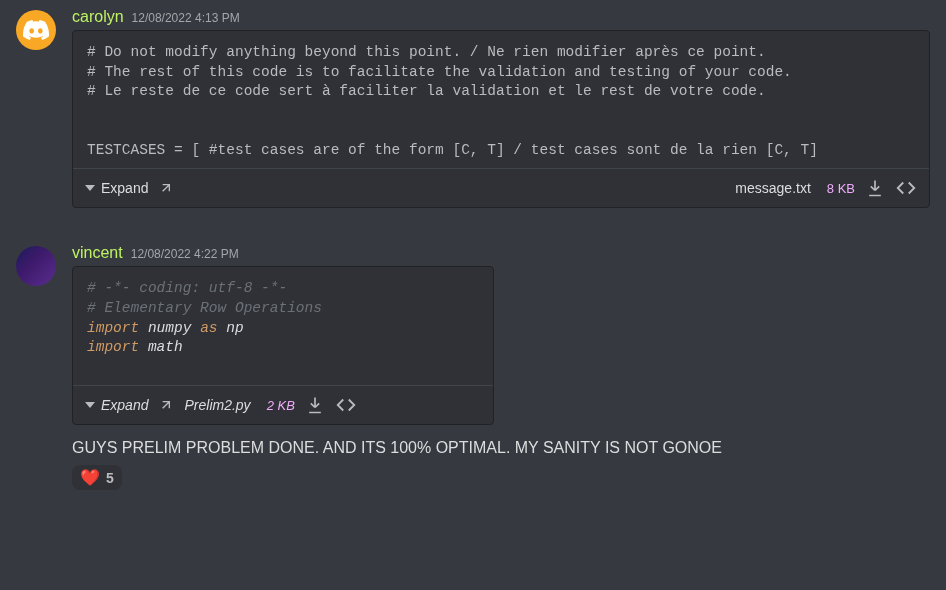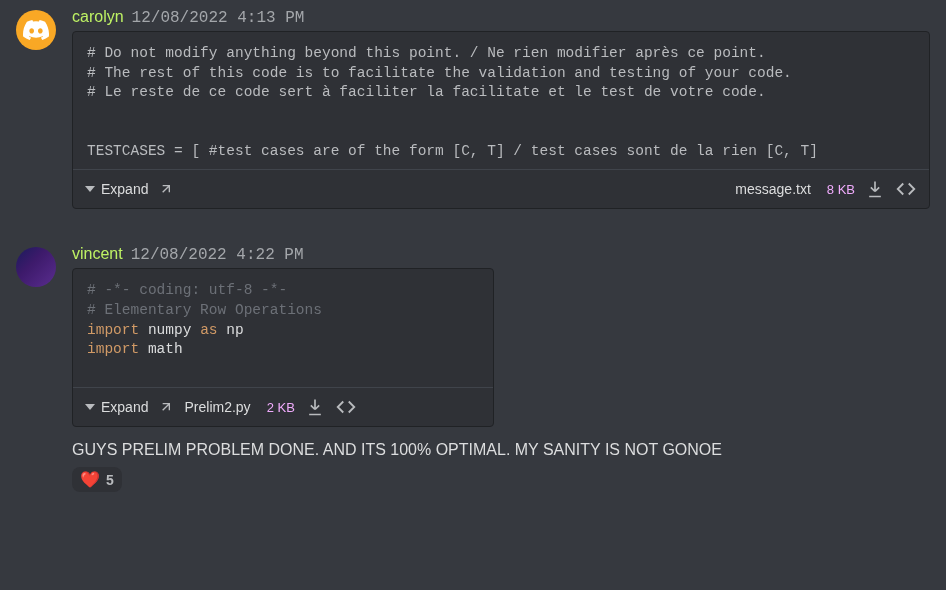--- a/index.html
+++ b/index.html
@@ -31,21 +31,21 @@
     align-items: center;
     justify-content: center;
   }
   .avatar-discord svg { width: 26px; height: 26px; }
   .avatar-img {
     background: linear-gradient(135deg, #1a1b5c 0%, #3d1a6b 40%, #5a2d8f 100%);
   }
   .message-body { flex: 1; min-width: 0; }
   .header-row { display: flex; align-items: baseline; gap: 8px; margin-bottom: 4px; }
   .username { color: #bef264; font-weight: 500; font-size: 16px; }
-  .timestamp { color: #a3a6aa; font-size: 16px; font-family: Liberation Mono, monospace; }
+  .timestamp { color: #a3a6aa; font-size: 12px; }
   .code-attachment {
     background: #2f3136;
     border: 1px solid #202225;
     border-radius: 4px;
     margin-top: 4px;
   }
   .code-content {
     padding: 12px 14px 8px 14px;
     font-family: Consolas, "Courier New", monospace;
     font-size: 14.5px;
@@ -95,41 +95,41 @@
     gap: 6px;
     background: #2f3136;
     border: 1px solid transparent;
     border-radius: 8px;
     padding: 2px 7px;
     margin-top: 6px;
     cursor: pointer;
   }
   .reaction-emoji { font-size: 16px; }
   .reaction-count { font-size: 14px; color: #b9bbbe; font-weight: 600; }
-  .narrow { max-width: 422px; }
+  .narrow { max-width: 422px; font-style: italic; }
   .msg2 { margin-top: 28px; }
 </style>
 </head>
 <body>
 
 <div class="message">
   <div class="avatar avatar-discord">
     <svg viewBox="0 0 71 55" fill="#fff">
         <path d="M60.1 4.9A58.5 58.5 0 0 0 45.6.4a.22.22 0 0 0-.23.11 40.8 40.8 0 0 0-1.8 3.7 54 54 0 0 0-16.2 0 37.4 37.4 0 0 0-1.83-3.7.23.23 0 0 0-.23-.1 58.4 58.4 0 0 0-14.5 4.5.2.2 0 0 0-.1.08C1.6 18.7-.94 32.1.32 45.4a.24.24 0 0 0 .1.17 58.9 58.9 0 0 0 17.7 9 .23.23 0 0 0 .25-.09 42 42 0 0 0 3.63-5.9.22.22 0 0 0-.12-.31 38.8 38.8 0 0 1-5.54-2.64.23.23 0 0 1-.02-.38c.37-.28.74-.57 1.1-.86a.22.22 0 0 1 .23-.03c11.62 5.3 24.2 5.3 35.68 0a.22.22 0 0 1 .23.02c.36.3.73.59 1.1.87a.23.23 0 0 1-.02.38 36.4 36.4 0 0 1-5.54 2.63.23.23 0 0 0-.12.32 47.2 47.2 0 0 0 3.62 5.9.23.23 0 0 0 .25.08 58.7 58.7 0 0 0 17.76-9 .23.23 0 0 0 .1-.16c1.5-15.3-2.48-28.6-10.5-40.4a.18.18 0 0 0-.1-.09ZM23.7 37.3c-3.5 0-6.38-3.22-6.38-7.17 0-3.95 2.82-7.17 6.38-7.17 3.6 0 6.44 3.25 6.38 7.17 0 3.95-2.82 7.17-6.38 7.17Zm23.6 0c-3.5 0-6.38-3.22-6.38-7.17 0-3.95 2.82-7.17 6.38-7.17 3.6 0 6.44 3.25 6.38 7.17 0 3.95-2.79 7.17-6.38 7.17Z"></path>
       </svg>
   </div>
   <div class="message-body">
     <div class="header-row">
       <span class="username">carolyn</span>
       <span class="timestamp">12/08/2022 4:13 PM</span>
     </div>
     <div class="code-attachment">
       <div class="code-content"><span># Do not modify anything beyond this point. / Ne rien modifier après ce point.</span>
 <span># The rest of this code is to facilitate the validation and testing of your code.</span>
-<span># Le reste de ce code sert à faciliter la facilitate et le test de votre code.</span>
+<span># Le reste de ce code sert à faciliter la validation et le rest de votre code.</span>
 <span></span>
 <span></span>
 <span>TESTCASES = [ #test cases are of the form [C, T] / test cases sont de la rien [C, T]</span></div>
       <div class="attachment-footer">
         <div class="footer-left">
           <div class="expand-toggle">
             <span class="chevron-down"></span>
             <span>Expand</span>
           </div>
           <span class="popout-icon">

